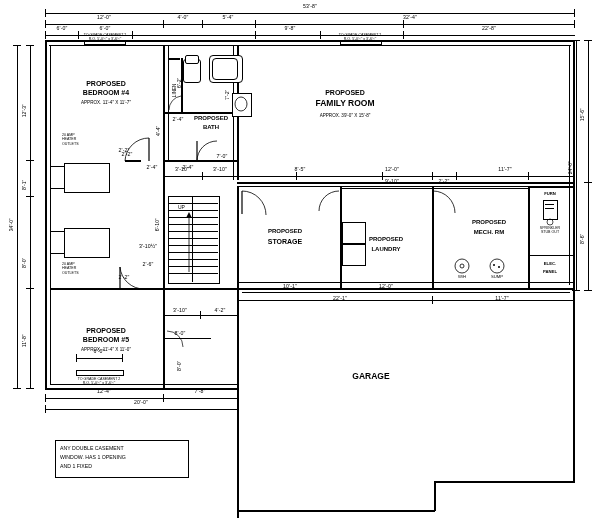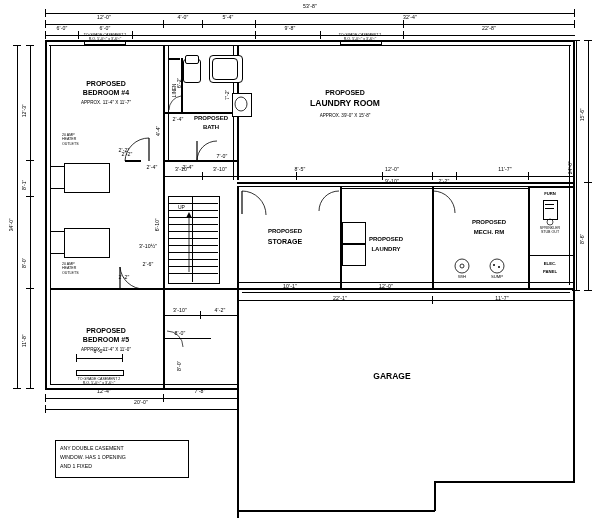--- a/index.html
+++ b/index.html
@@ -115,21 +115,21 @@
   <svg style="position:absolute;left:196px;top:140px;width:22px;height:22px;">
     <path d="M1,21 A20,20 0 0,1 21,1" fill="none" stroke="#000" stroke-width="0.8"></path>
     <line x1="1" y1="21" x2="1" y2="1" stroke="#000" stroke-width="1.2"></line>
   </svg>
 
   <svg style="position:absolute;left:168px;top:95px;width:14px;height:16px;">
     <path d="M1,15 A14,14 0 0,1 13,1" fill="none" stroke="#000" stroke-width="0.7"></path>
   </svg>
 
   <div class="txt c rm-m" style="left:345px;top:89px;">PROPOSED</div>
-  <div class="txt c rm-l" style="left:345px;top:99px;">LAUNDRY  ROOM</div>
+  <div class="txt c rm-l" style="left:345px;top:99px;">FAMILY  ROOM</div>
   <div class="txt c ap" style="left:345px;top:114px;">APPROX. 39'-0" X 15'-8"</div>
 
   <div class="box" style="left:168px;top:196px;width:50px;height:86px;"></div>
   <div class="ln h" style="left:168px;top:203px;width:50px;"></div>
   <div class="ln h" style="left:168px;top:210px;width:50px;"></div>
   <div class="ln h" style="left:168px;top:217px;width:50px;"></div>
   <div class="ln h" style="left:168px;top:224px;width:50px;"></div>
   <div class="ln h" style="left:168px;top:231px;width:50px;"></div>
   <div class="ln h" style="left:168px;top:238px;width:50px;"></div>
   <div class="ln h" style="left:168px;top:245px;width:50px;"></div>
@@ -205,21 +205,21 @@
 
   <div class="ln h2" style="left:120px;top:288px;width:16px;"></div>
   <svg style="position:absolute;left:119px;top:266px;width:26px;height:24px;">
     <path d="M1,1 A24,24 0 0,0 25,23" fill="none" stroke="#000" stroke-width="0.8"></path>
     <line x1="1" y1="1" x2="1" y2="23" stroke="#000" stroke-width="1.2"></line>
   </svg>
 
   <div class="ln h" style="left:76px;top:388px;width:46px;"></div>
   <div class="box" style="left:76px;top:370px;width:46px;height:4px;"></div>
 
-  <div class="txt c rm-l" style="left:392px;top:372px;">GARAGE</div>
+  <div class="txt c rm-l" style="left:371px;top:372px;">GARAGE</div>
 
   <svg style="position:absolute;left:166px;top:330px;width:18px;height:22px;">
     <path d="M1,1 A16,16 0 0,1 17,17" fill="none" stroke="#000" stroke-width="0.7"></path>
   </svg>
 
   <div class="ln h" style="left:45px;top:13px;width:530px;"></div>
   <div class="tickv" style="left:45px;top:9px;height:8px;"></div>
   <div class="tickv" style="left:574px;top:9px;height:8px;"></div>
   <div class="txt c dim" style="left:310px;top:4px;">53'-8"</div>
 

